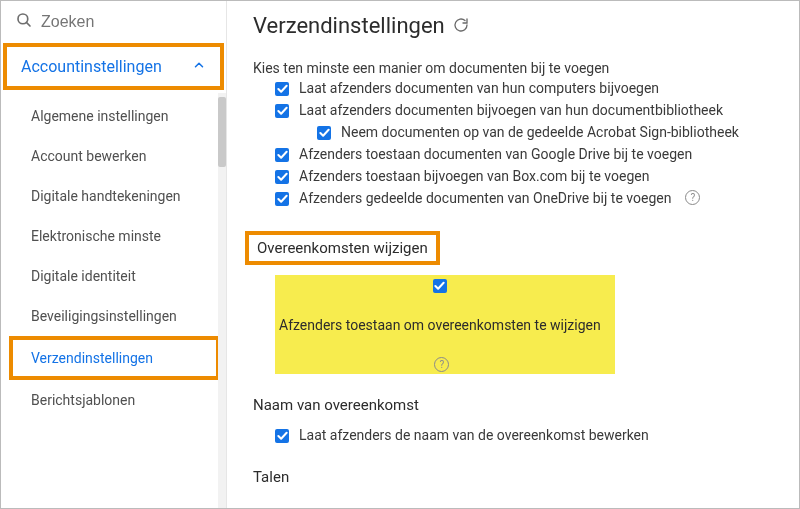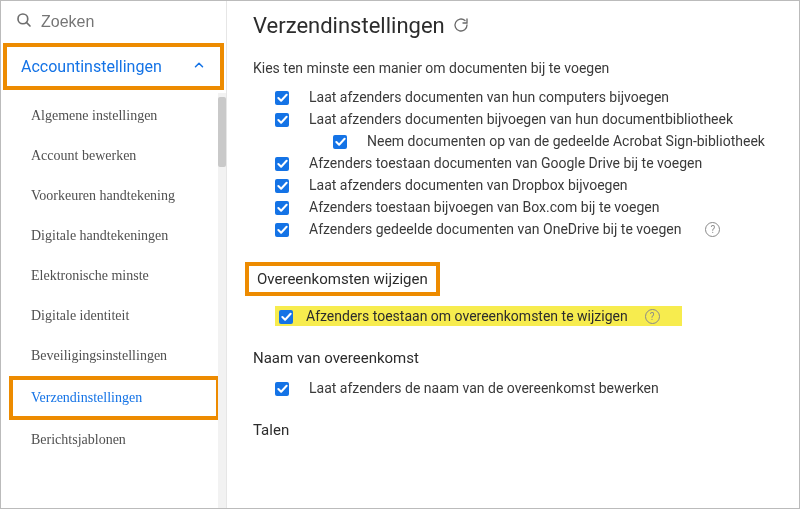--- a/index.html
+++ b/index.html
@@ -58,21 +58,20 @@
   }
   .nav-items {
     padding: 6px 0 6px 0;
   }
   .nav-item {
     padding: 12px 10px 12px 30px;
     color: #505050;
     font-size: 14px;
     cursor: pointer;
     white-space: nowrap;
-    font-family: Liberation Serif, serif;
   }
   .nav-item.active {
     color: #1473e6;
     border: 4px solid #ed8b00;
     margin: 0 6px 0 8px;
     padding: 10px 8px 10px 18px;
   }
   .scrollbar {
     position: absolute;
     right: 0; top: 92px; bottom: 0;
@@ -96,32 +95,32 @@
     align-items: center;
     gap: 8px;
     font-size: 22px;
     font-weight: 400;
     color: #2c2c2c;
     margin-bottom: 22px;
   }
   .section-sub {
     font-size: 14px;
     color: #3a3a3a;
-    margin-bottom: 10px;
+    margin-bottom: 1px;
   }
   .check-list { margin-left: 22px; }
   .check-row {
     display: flex;
-    align-items: flex-end;
-    gap: 20px;
+    align-items: flex-start;
+    gap: 10px;
     padding: 3px 0;
     color: #3a3a3a;
     font-size: 14px;
   }
-  .check-row.nested { margin-left: 26px; padding-left: 32px; }
+  .check-row.nested { margin-left: 10px; padding-left: 32px; }
   .chk {
     width: 14px; height: 14px;
     flex: 0 0 14px;
     margin-top: 2px;
     border-radius: 2px;
     background: #1473e6;
     position: relative;
   }
   .chk svg { position: absolute; left: 1.5px; top: 2px; }
   .help-icon {
@@ -142,25 +141,26 @@
   }
   .section-heading.boxed {
     display: inline-block;
     border: 4px solid #ed8b00;
     padding: 4px 8px;
     margin-left: -8px;
     text-align: right;
   }
   .highlight-yellow {
     background: #f7ec4e;
-    padding: 2px 22px 2px 4px;
+    padding: 2px 14px 2px 4px;
     margin-left: 22px;
     display: inline-flex;
     align-items: center;
-    gap: 13px;
+    gap: 24px;
+    flex-direction: column;
   }
   .refresh-icon { color: #6a6a6a; }
   .chevron-up { color: #1473e6; }
 </style>
 </head>
 <body>
 
 <div class="layout">
 
   <aside class="sidebar">
@@ -180,21 +180,20 @@
         <svg width="14" height="14" viewBox="0 0 24 24" fill="none" stroke="currentColor" stroke-width="2.6" stroke-linecap="round" stroke-linejoin="round">
             <polyline points="18 15 12 9 6 15"></polyline>
           </svg>
       </span>
     </div>
 
     <div class="nav-scroll">
       <div class="nav-items">
         <div class="nav-item">Algemene instellingen</div>
         <div class="nav-item">Account bewerken</div>
-        <div class="nav-item">Voorkeuren handtekening</div>
         <div class="nav-item">Digitale handtekeningen</div>
         <div class="nav-item">Elektronische minste</div>
         <div class="nav-item">Digitale identiteit</div>
         <div class="nav-item">Beveiligingsinstellingen</div>
         <div class="nav-item active">Verzendinstellingen</div>
         <div class="nav-item">Berichtsjablonen</div>
       </div>
     </div>
     <div class="scrollbar">
       <div class="thumb"></div>
@@ -246,28 +245,20 @@
             </svg>
           </span>
         <span>Afzenders toestaan documenten van Google Drive bij te voegen</span>
       </label>
       <label class="check-row">
         <span class="chk">
             <svg width="11" height="10" viewBox="0 0 12 10" fill="none" stroke="#fff" stroke-width="2.2" stroke-linecap="round" stroke-linejoin="round">
               <polyline points="1.5 5 4.5 8 10.5 1.5"></polyline>
             </svg>
           </span>
-        <span>Laat afzenders documenten van Dropbox bijvoegen</span>
-      </label>
-      <label class="check-row">
-        <span class="chk">
-            <svg width="11" height="10" viewBox="0 0 12 10" fill="none" stroke="#fff" stroke-width="2.2" stroke-linecap="round" stroke-linejoin="round">
-              <polyline points="1.5 5 4.5 8 10.5 1.5"></polyline>
-            </svg>
-          </span>
         <span>Afzenders toestaan bijvoegen van Box.com bij te voegen</span>
       </label>
       <label class="check-row">
         <span class="chk">
             <svg width="11" height="10" viewBox="0 0 12 10" fill="none" stroke="#fff" stroke-width="2.2" stroke-linecap="round" stroke-linejoin="round">
               <polyline points="1.5 5 4.5 8 10.5 1.5"></polyline>
             </svg>
           </span>
         <span>Afzenders gedeelde documenten van OneDrive bij te voegen</span>
         <span class="help-icon">?</span>

